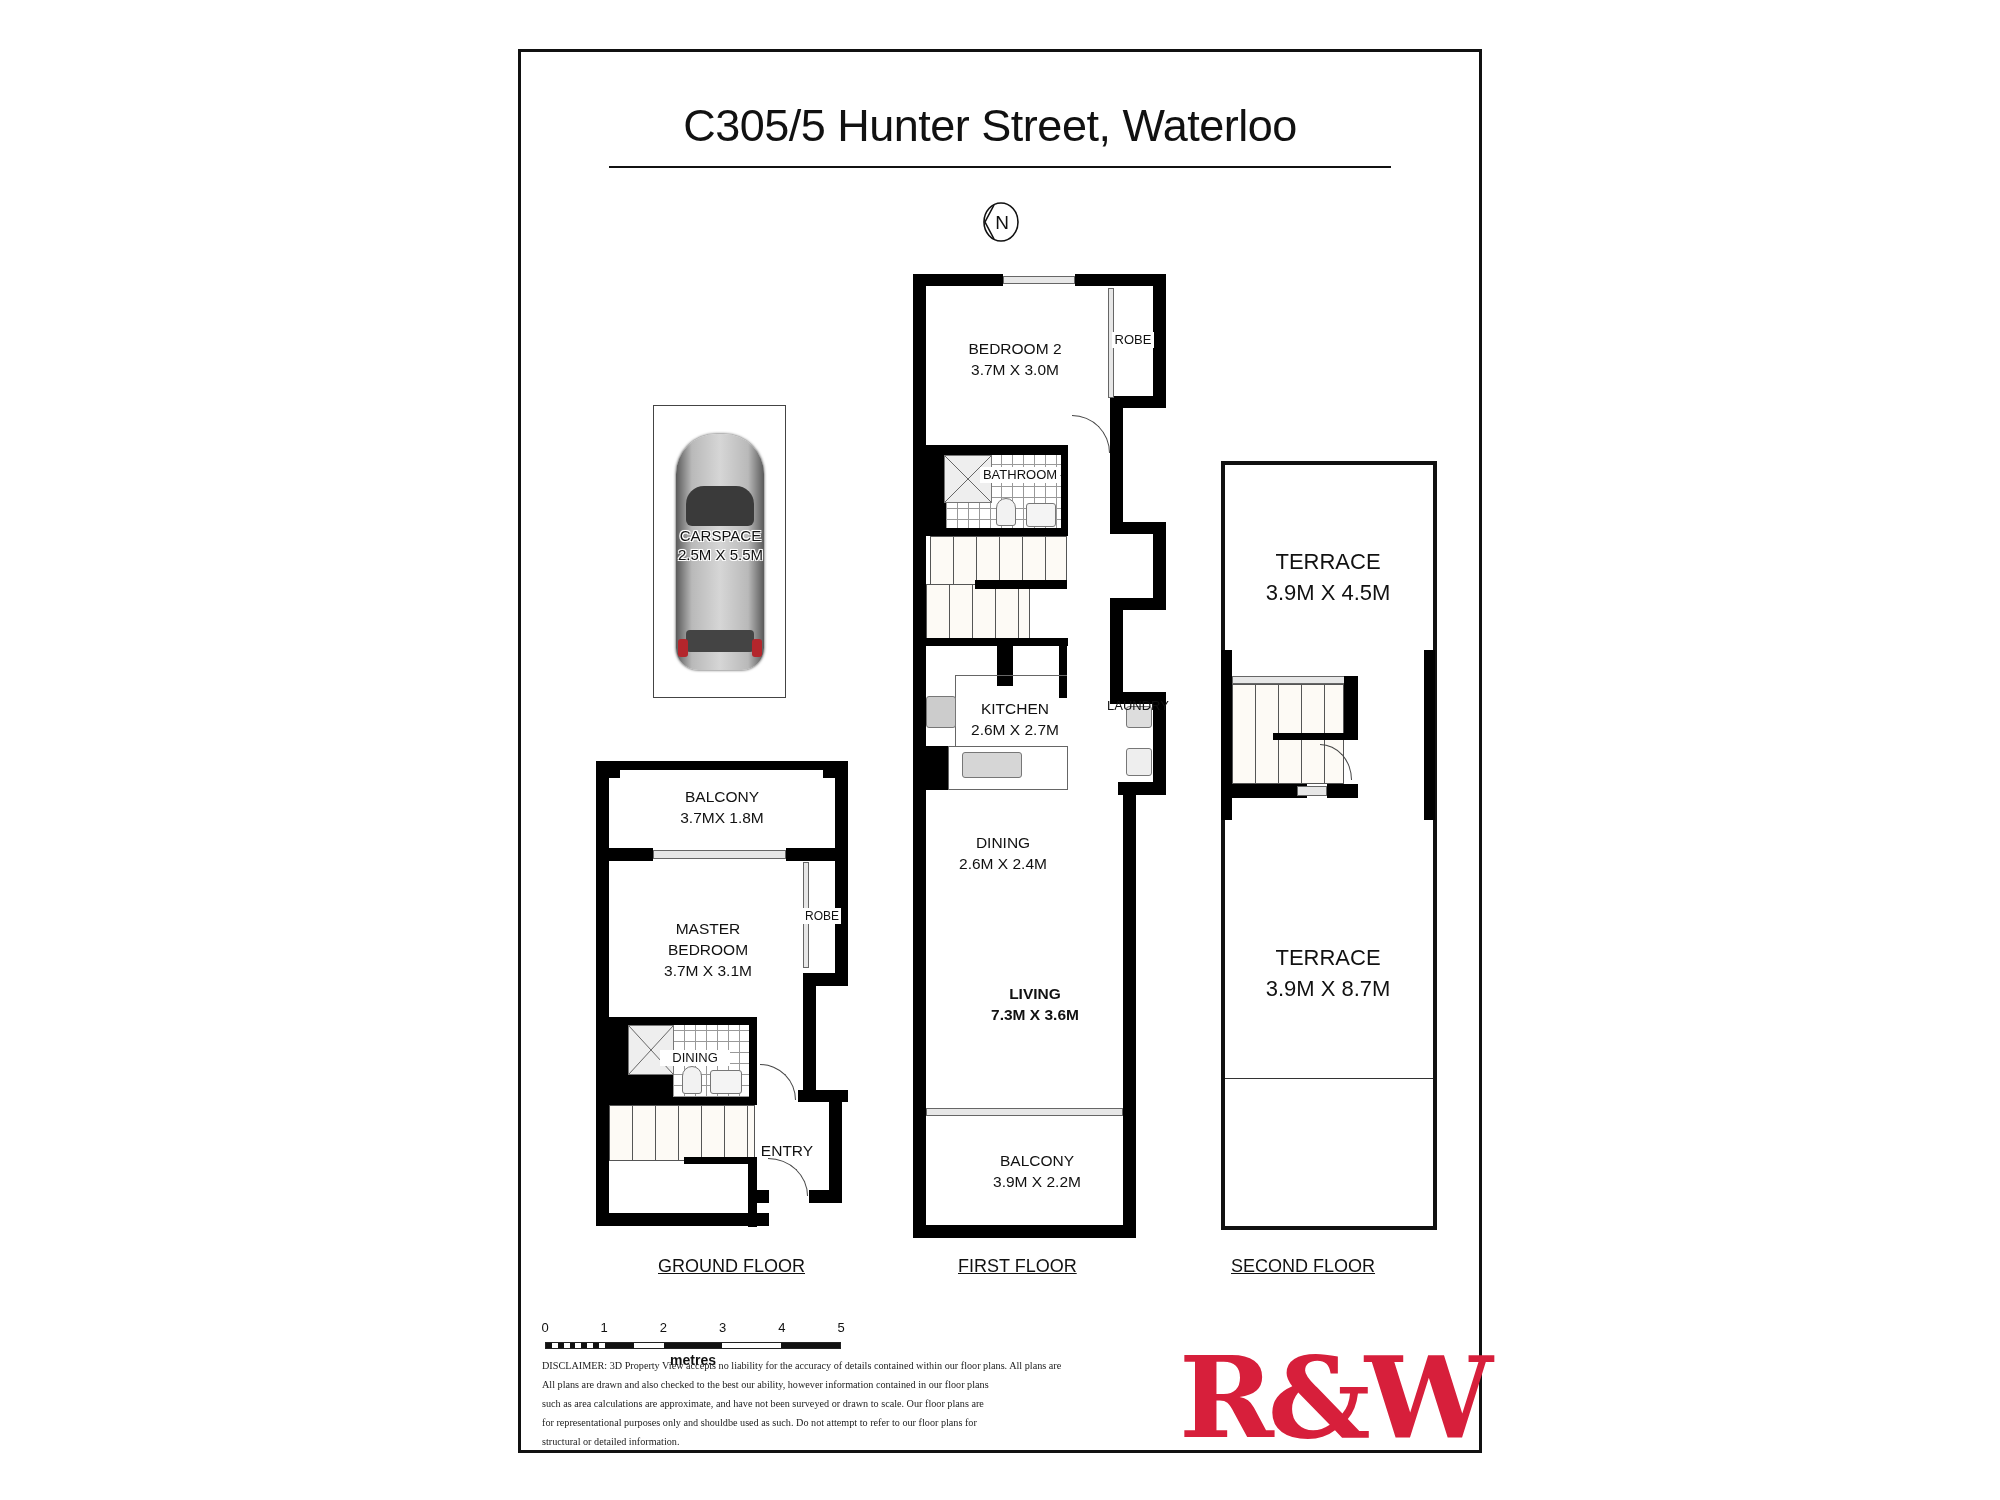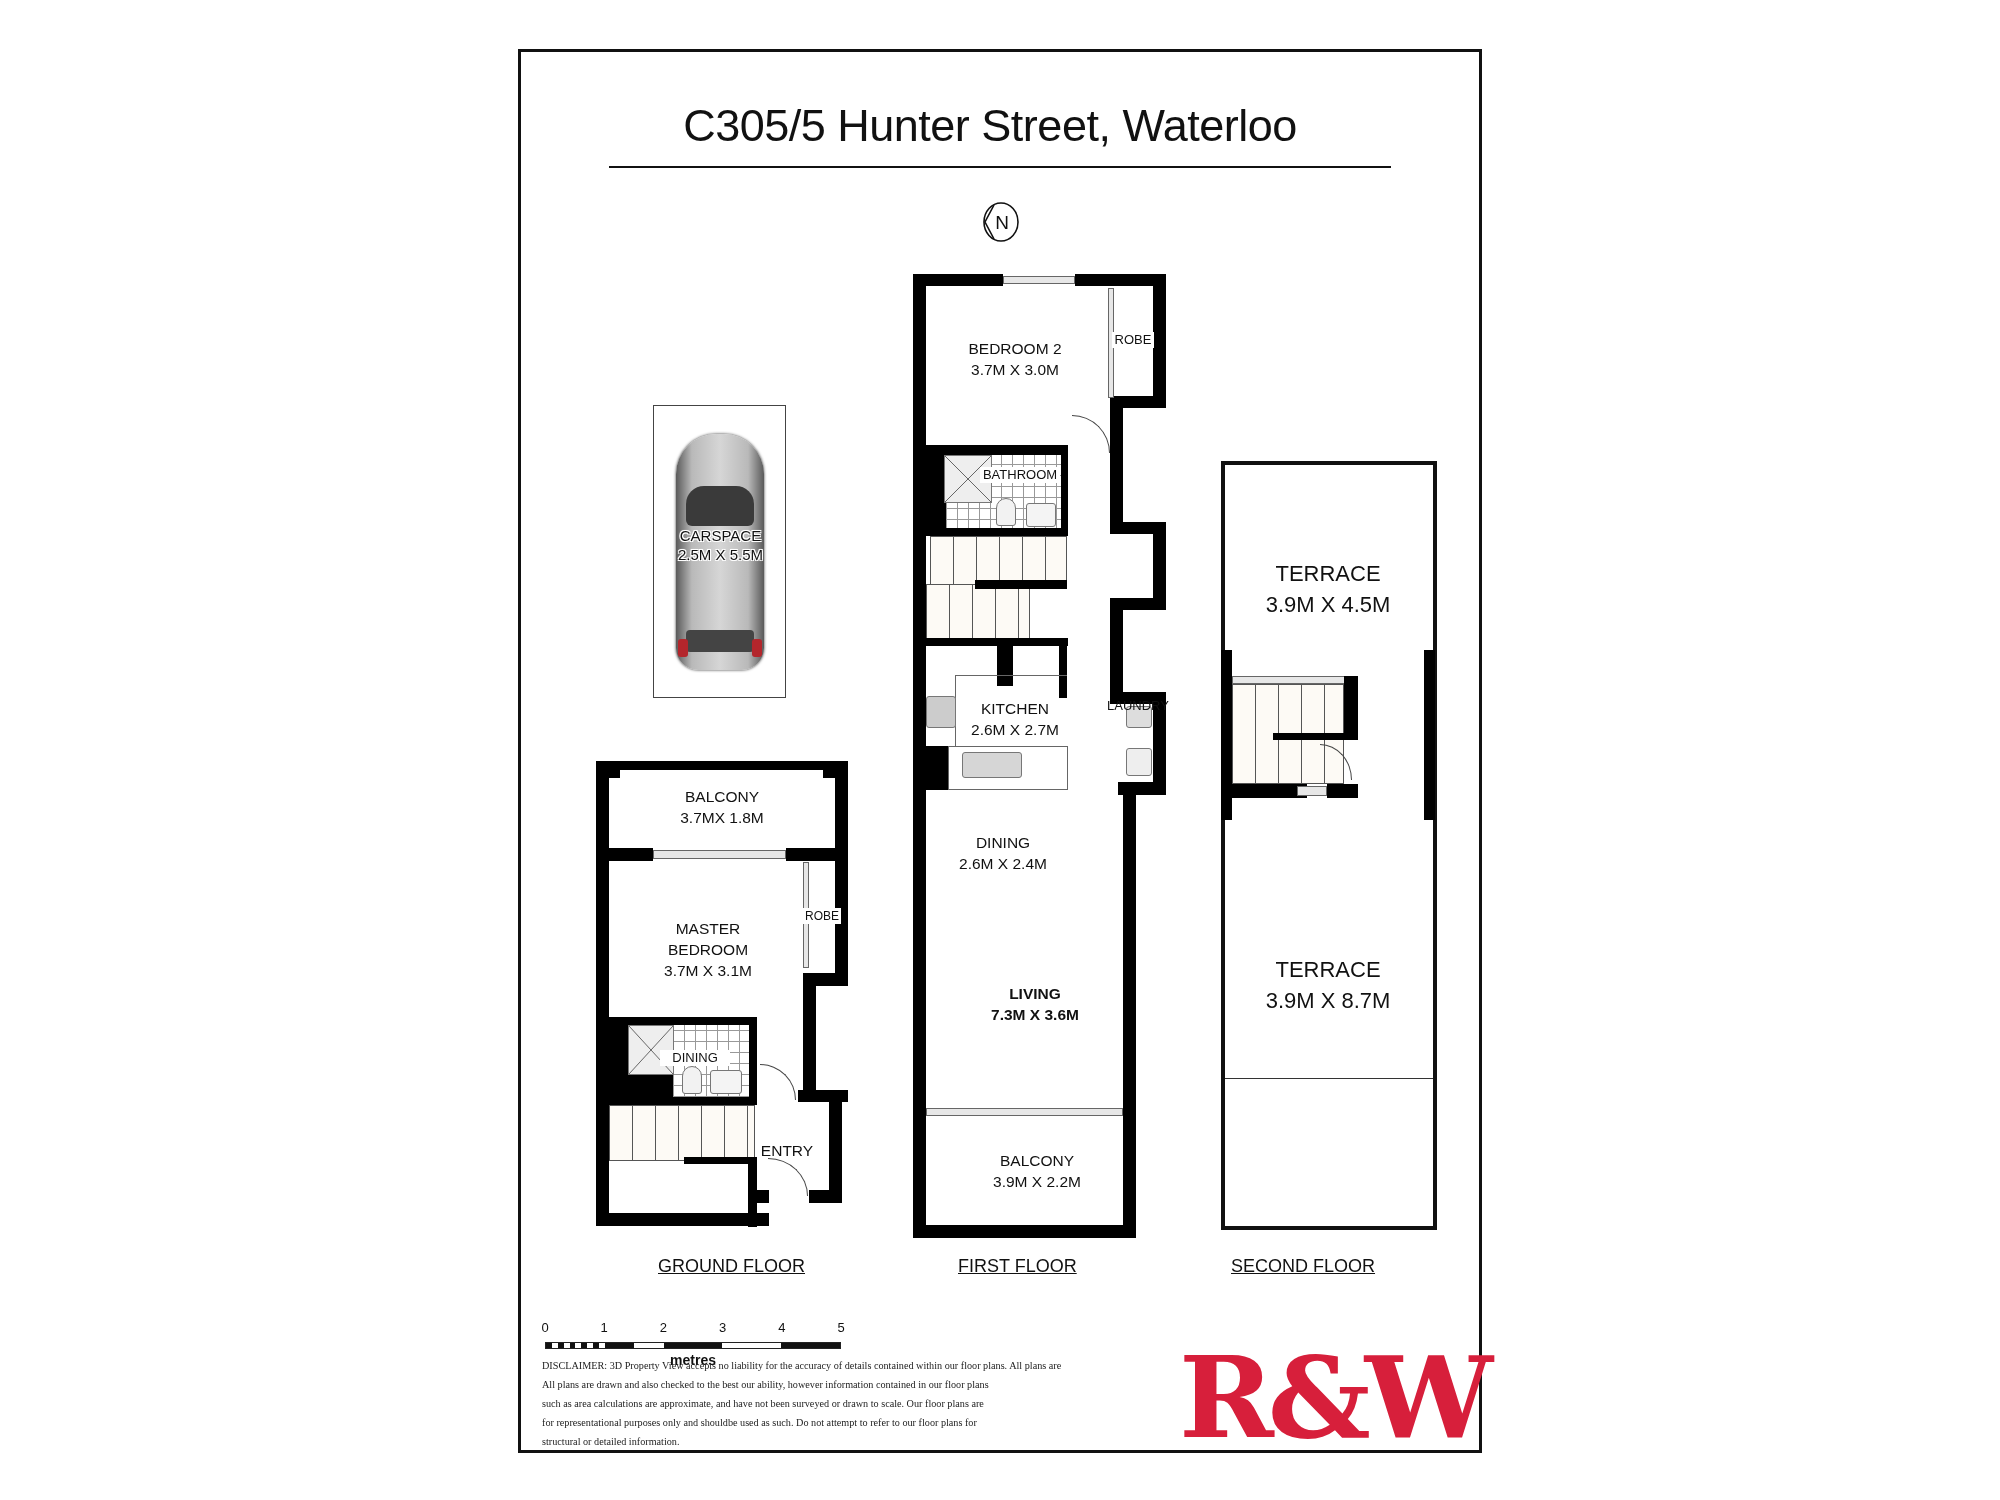--- a/index.html
+++ b/index.html
@@ -2,21 +2,21 @@
 <html><head>
 <meta charset="utf-8">
 <style>
   html,body{margin:0;padding:0;background:#fff;}
   body{width:2000px;height:1500px;position:relative;overflow:hidden;font-family:"Liberation Sans",sans-serif;color:#111;}
   .frame{position:absolute;left:518px;top:49px;width:958px;height:1398px;border:3px solid #111;box-sizing:content-box;}
   .title{position:absolute;left:600px;top:100px;width:780px;text-align:center;font-size:45px;letter-spacing:-0.5px;color:#111;}
   .title-line{position:absolute;left:609px;top:166px;width:782px;height:2px;background:#111;}
   .w{position:absolute;background:#000;}
   .room-label{position:absolute;text-align:center;font-size:15.5px;line-height:21px;color:#111;white-space:nowrap;}
-  .room-label.big{font-size:22px;line-height:31px;margin-top:12px;}
+  .room-label.big{font-size:22px;line-height:31px;}
   .room-label.small{font-size:13px;line-height:16px;}
   .floor-label{position:absolute;font-size:18px;text-decoration:underline;color:#111;white-space:nowrap;}
   .win{position:absolute;background:#e7e7e7;border:1px solid #666;box-sizing:border-box;}
   .stairs{position:absolute;background:#fdfaf5;border:1px solid #555;box-sizing:border-box;
     background-image:repeating-linear-gradient(90deg,transparent 0,transparent 22px,#555 22px,#555 23px);}
   .tiles{position:absolute;background:#fff;
     background-image:repeating-linear-gradient(0deg,#999 0,#999 1px,transparent 1px,transparent 11px),repeating-linear-gradient(90deg,#999 0,#999 1px,transparent 1px,transparent 11px);}
   .fixture{position:absolute;background:#ddd;border:1px solid #777;box-sizing:border-box;border-radius:3px;}
   .shower{position:absolute;background:#eee;border:1px solid #777;box-sizing:border-box;}
   .door-arc{position:absolute;border:1px solid #444;border-bottom:none;border-left:none;border-top-right-radius:100%;box-sizing:border-box;}

